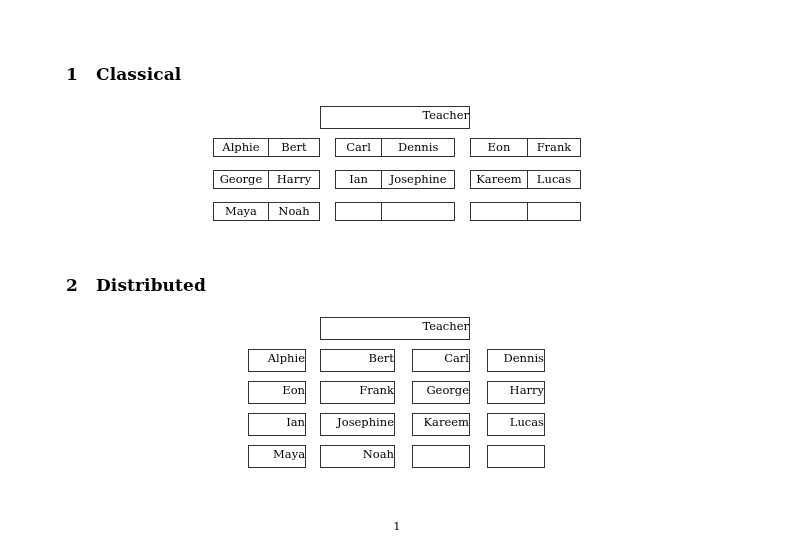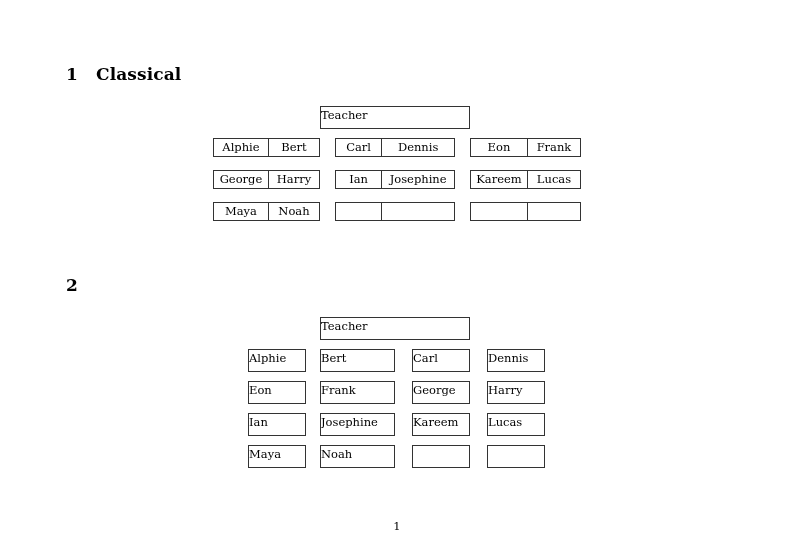--- a/index.html
+++ b/index.html
@@ -40,21 +40,21 @@
   #heading-distributed { left: 66px; top: 275px; }
 
   
   .box {
     position: absolute;
     box-sizing: border-box;
     border: 1px solid #333333;
     background: #ffffff;
     height: 23px;
     line-height: 17px;
-    text-align: left;
+    text-align: right;
     font-size: 11.5px;
     white-space: nowrap;
     overflow: hidden;
   }
 
   
   .group {
     position: absolute;
     box-sizing: border-box;
     border: 1px solid #333333;
@@ -162,20 +162,21 @@
     <span class="cell">Kareem</span>
     <span class="cell">Lucas</span>
   </div>
   <div class="group s1-g3 s1-r3">
     <span class="cell"></span>
     <span class="cell"></span>
   </div>
 
   <div class="section-heading" id="heading-distributed">
     <span class="section-number">2</span>
+    <span>Distributed</span>
   </div>
 
   <div class="box" id="s2-teacher">Teacher</div>
 
   <div class="box s2-c1 s2-r1">Alphie</div>
   <div class="box s2-c2 s2-r1">Bert</div>
   <div class="box s2-c3 s2-r1">Carl</div>
   <div class="box s2-c4 s2-r1">Dennis</div>
 
   <div class="box s2-c1 s2-r2">Eon</div>

